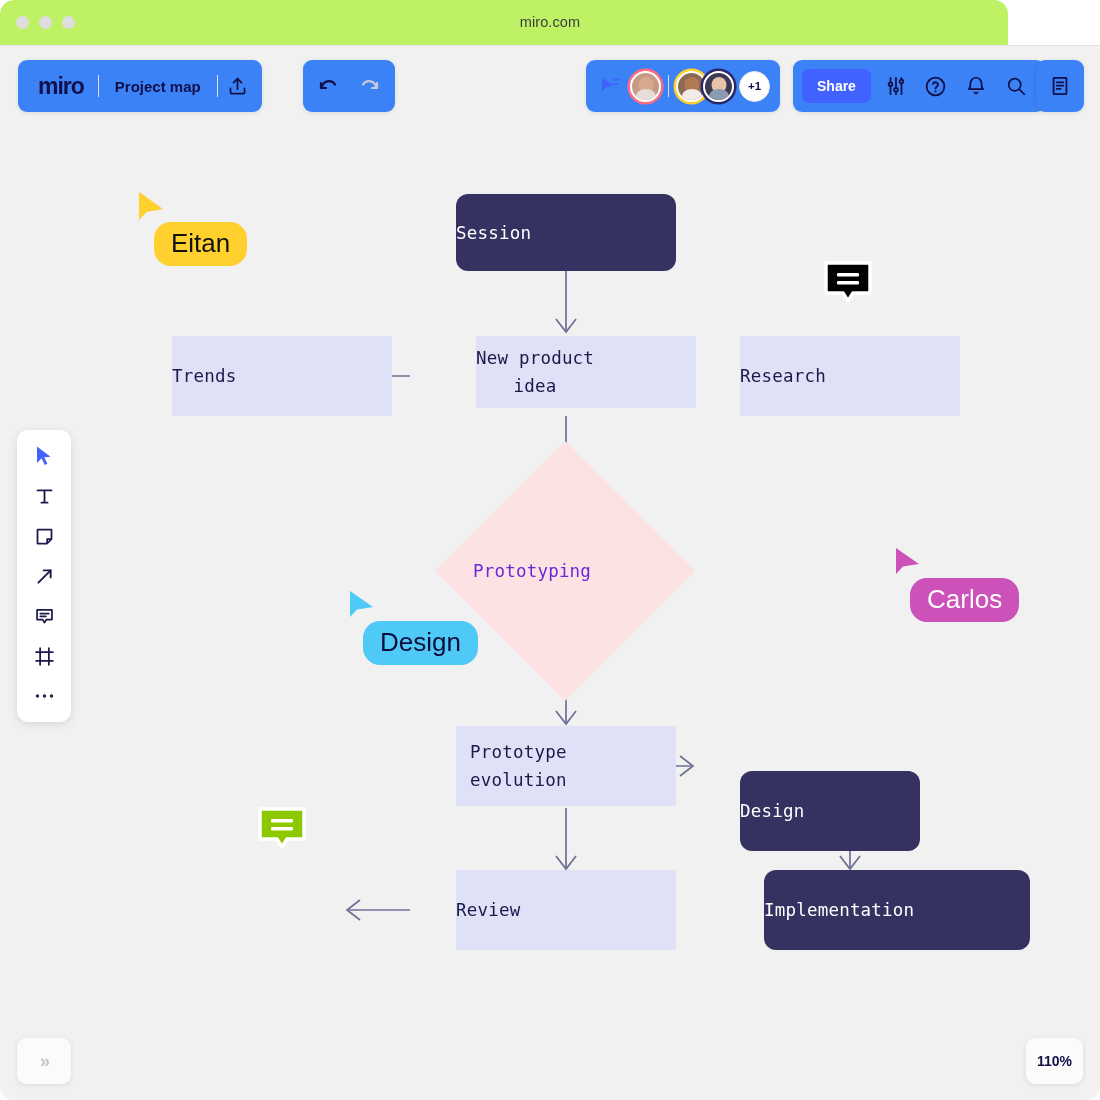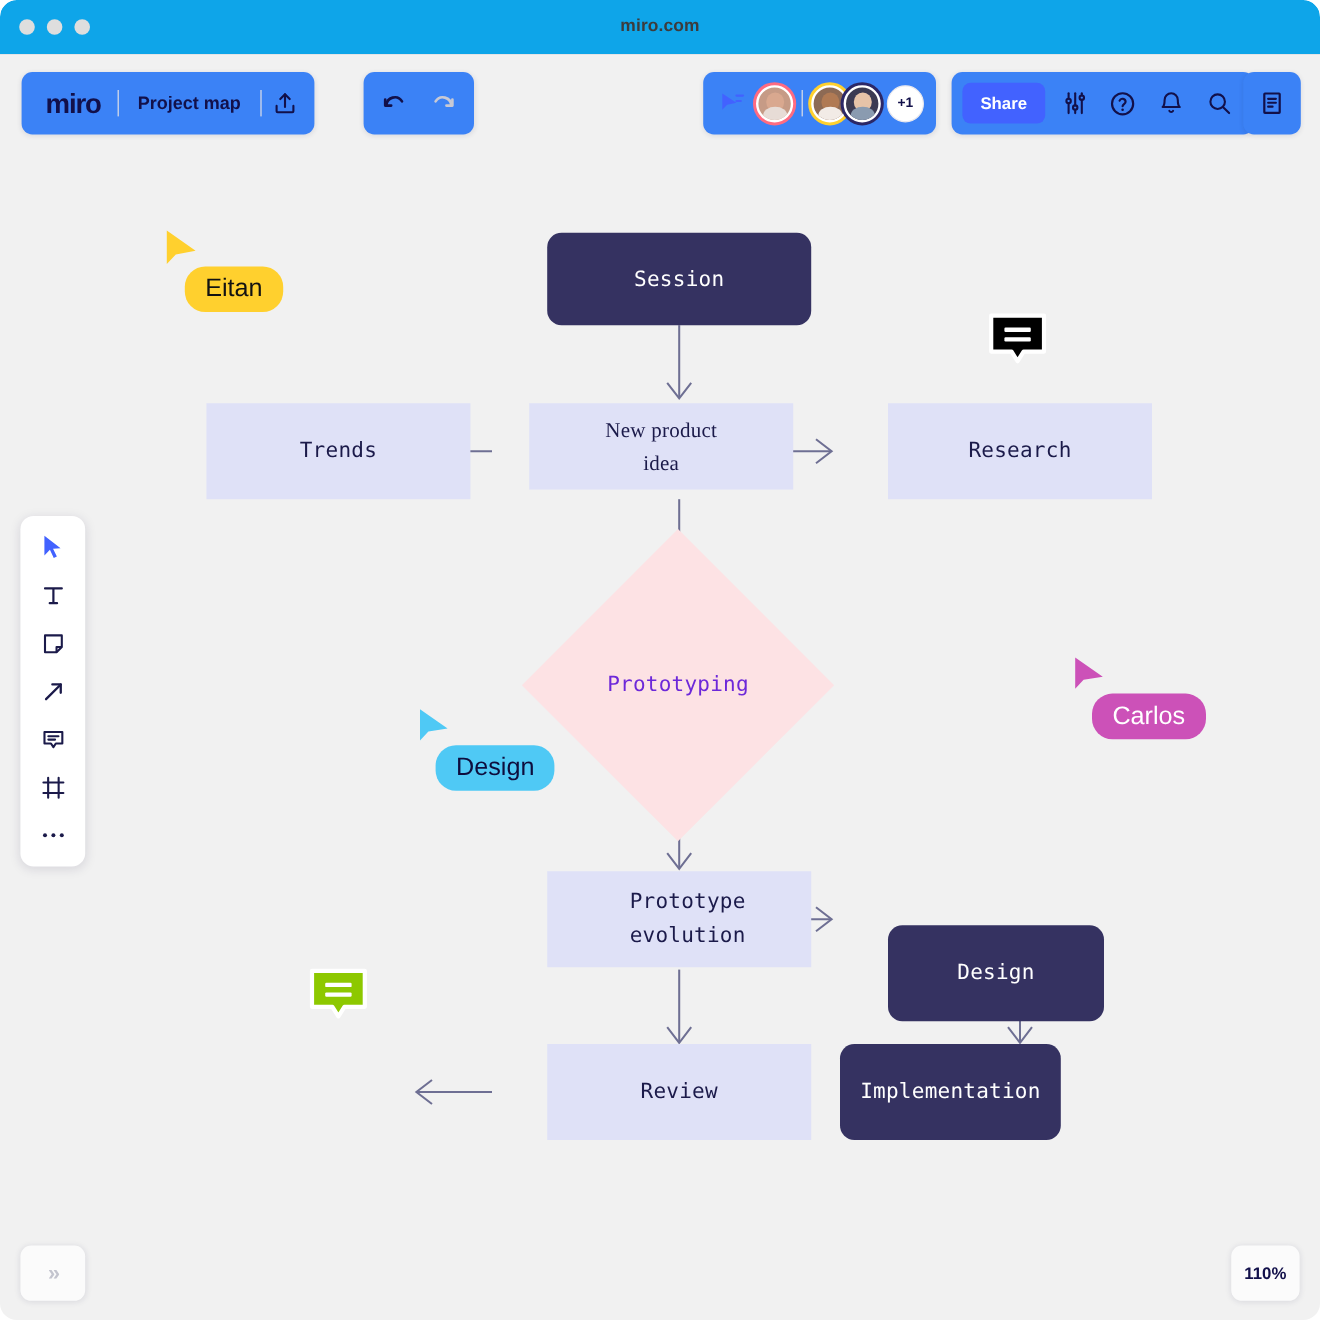--- a/index.html
+++ b/index.html
@@ -18,26 +18,25 @@
     height: 1100px;
     background: #ffffff;
     border-radius: 14px;
     overflow: hidden;
   }
 
   
   .browser-bar {
     position: absolute;
     top: 0; left: 0;
-    width: 1100px;
+    width: 1008px;
     height: 45px;
-    background: #0ea5e9;
+    background: #bef264;
     border-top-left-radius: 14px;
     border-top-right-radius: 14px;
-    font-weight: bold;
   }
   .traffic {
     position: absolute;
     top: 16px; left: 16px;
     display: flex;
     gap: 10px;
   }
   .dot { width: 13px; height: 13px; border-radius: 50%; background: #dedede; }
   .url {
     position: absolute;
@@ -193,21 +192,21 @@
     display: flex; align-items: center; justify-content: center;
     border-radius: 7px;
     cursor: pointer;
   }
 
   
   .node {
     position: absolute;
     display: flex;
     align-items: center;
-    justify-content: center;
+    justify-content: flex-start;
     text-align: center;
     font-family: "DejaVu Sans Mono", monospace;
     font-size: 17.5px;
     line-height: 1.6;
     letter-spacing: .2px;
   }
   .node-dark  { background: #353261; color: #ffffff; border-radius: 12px; }
   .node-light { background: #dfe1f7; color: #1b1a4a; }
   .node-diamond {
     background: transparent;
@@ -231,21 +230,21 @@
     z-index: 0;
   }
 
   
   .collab { position: absolute; }
   .collab .arrow { position: absolute; top: 0; left: 0; }
   .collab .tag {
     position: absolute;
     border-radius: 17px;
     padding: 7px 17px 8px;
-    font-size: 21px;
+    font-size: 26px;
     font-family: "Liberation Sans", sans-serif;
     white-space: nowrap;
     line-height: 1.1;
   }
 
   
   .comment-pin { position: absolute; }
 
   
   .bottom-btn {
@@ -316,21 +315,21 @@
     </svg>
 
     <div class="node node-dark" style="left:456px; top:148px; width:220px; height:77px;">
       <span>Session</span>
     </div>
 
     <div class="node node-light" style="left:172px; top:290px; width:220px; height:80px;">
       <span>Trends</span>
     </div>
 
-    <div class="node node-light" style="left:441px; top:290px; width:220px; height:72px; white-space:pre-line;font-family:Liberation Serif, serif;">
+    <div class="node node-light" style="left:476px; top:290px; width:220px; height:72px; white-space:pre-line;">
       <span style="white-space:pre-line;">New product
 idea</span>
     </div>
 
     <div class="node node-light" style="left:740px; top:290px; width:220px; height:80px;">
       <span>Research</span>
     </div>
 
     <div class="node node-diamond" style="left:473px; top:433px; width:184px; height:184px;">
       <div class="diamond-shape"></div>
@@ -344,21 +343,21 @@
 
     <div class="node node-dark" style="left:740px; top:680px; width:180px; height:80px;margin-top:45px;">
       <span>Design</span>
     </div>
 
 
     <div class="node node-light" style="left:456px; top:824px; width:220px; height:80px;">
       <span>Review</span>
     </div>
 
-    <div class="node node-dark" style="left:700px; top:824px; width:184px; height:80px;">
+    <div class="node node-dark" style="left:764px; top:824px; width:266px; height:80px;">
       <span>Implementation</span>
     </div>
 
     <div class="collab" style="left:136px; top:144px;">
       <svg class="arrow" width="30" height="34" viewBox="0 0 30 34">
         <path d="M3,2 L3,30 L10.5,22 L27,19 Z" fill="#ffd02e"></path>
       </svg>
       <div class="tag" style="left:18px; top:32px; background:#ffd02e; color:#121212;">
         <span>Eitan</span>
       </div>

